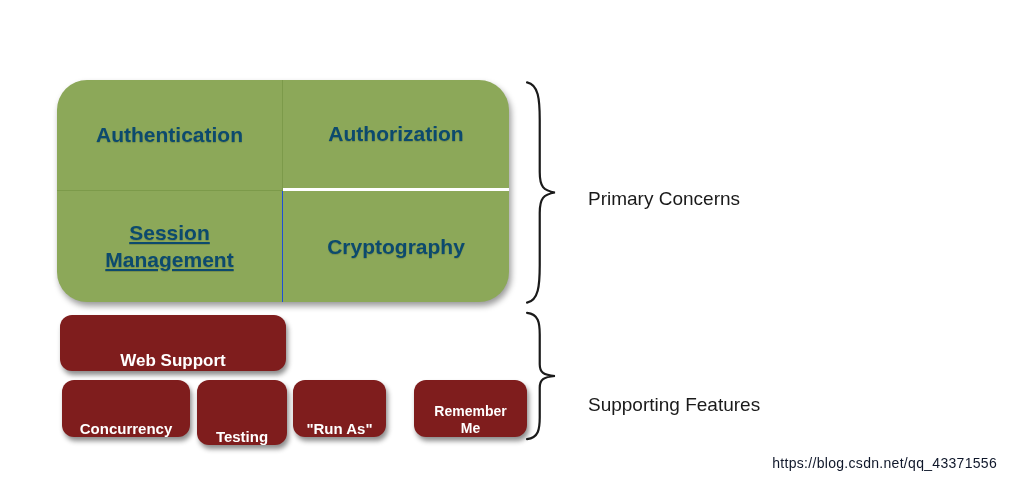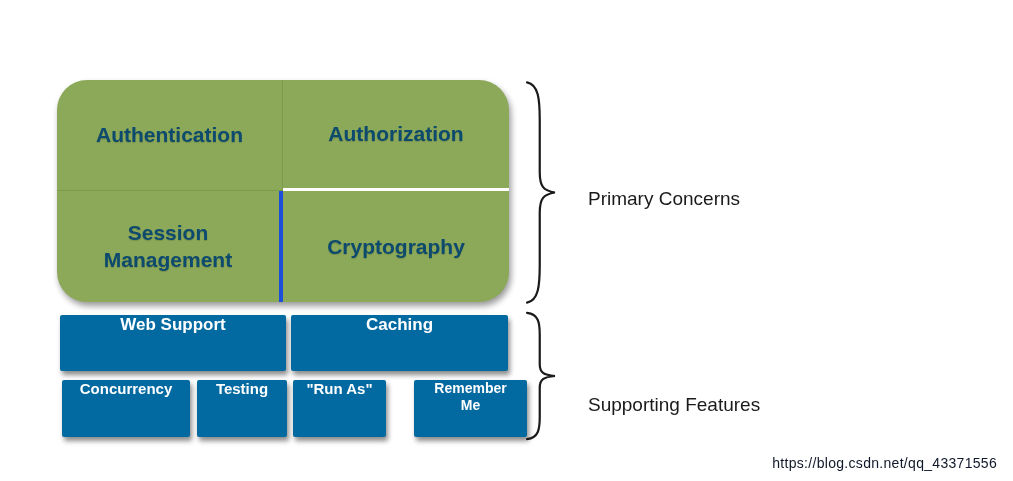--- a/index.html
+++ b/index.html
@@ -32,40 +32,40 @@
     align-items: center;
     justify-content: center;
     color: #0c4a6e;
     font-weight: bold;
     font-size: 21px;
     text-align: center;
     text-shadow: 0 1px 1px rgba(0,0,0,0.15);
   }
   .green-cell:nth-child(1) { border-right: 1px solid #7c9a4a; border-bottom: 1px solid #7c9a4a; }
   .green-cell:nth-child(2) { border-bottom: 3px solid #ffffff; }
-  .green-cell:nth-child(3) { border-right: 4px solid #1d4ed8; }
+  .green-cell:nth-child(3) { border-right: 1px solid #1d4ed8; text-decoration: underline; }
   .wrap-narrow { display: inline-block; max-width: 170px; line-height: 1.25; }
 
   
   .blue-box {
     position: absolute;
-    background: #0369a1;
-    border-radius: 2px;
+    background: #7f1d1d;
+    border-radius: 12px;
     display: flex;
-    align-items: flex-start;
+    align-items: flex-end;
     justify-content: center;
     color: #ffffff;
     font-weight: bold;
     text-align: center;
     box-shadow: 2px 4px 5px rgba(0,0,0,0.45);
   }
   .box-web      { left: 60px;  top: 315px; width: 226px; height: 56px; font-size: 17px; }
   .box-caching  { left: 291px; top: 315px; width: 217px; height: 56px; font-size: 17px; }
   .box-conc     { left: 62px;  top: 380px; width: 128px; height: 57px; font-size: 15px; }
-  .box-testing  { left: 197px; top: 380px; width: 90px;  height: 57px; font-size: 15px; }
+  .box-testing  { left: 197px; top: 380px; width: 90px;  height: 65px; font-size: 15px; }
   .box-runas    { left: 293px; top: 380px; width: 93px;  height: 57px; font-size: 15px; }
   .box-remember { left: 414px; top: 380px; width: 113px; height: 57px; font-size: 14px; }
   .box-remember span { display: inline-block; max-width: 86px; line-height: 1.2; }
 
   
   .brace {
     position: absolute;
     overflow: visible;
   }
   .brace-primary    { left: 522px; top: 79px;  width: 38px; height: 227px; }
@@ -108,23 +108,20 @@
       <span class="wrap-narrow">Session Management</span>
     </div>
     <div class="green-cell">
       <span>Cryptography</span>
     </div>
   </div>
 
   <div class="blue-box box-web">
     <span>Web Support</span>
   </div>
-  <div class="blue-box box-caching">
-    <span>Caching</span>
-  </div>
 
   <div class="blue-box box-conc">
     <span>Concurrency</span>
   </div>
   <div class="blue-box box-testing">
     <span>Testing</span>
   </div>
   <div class="blue-box box-runas">
     <span>"Run As"</span>
   </div>

